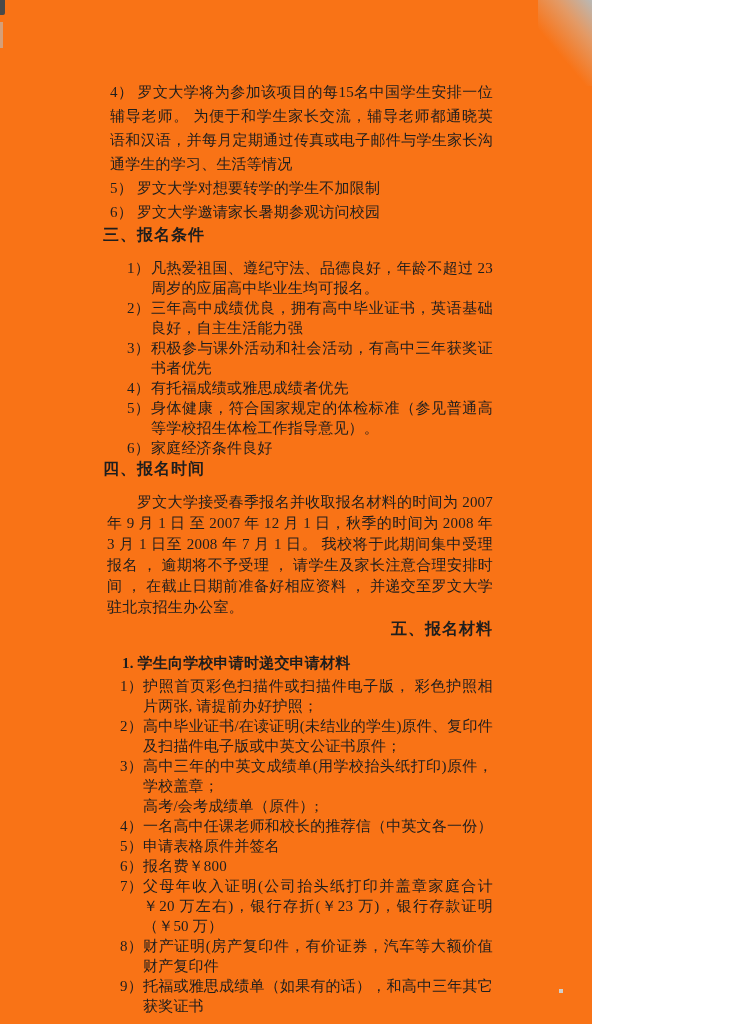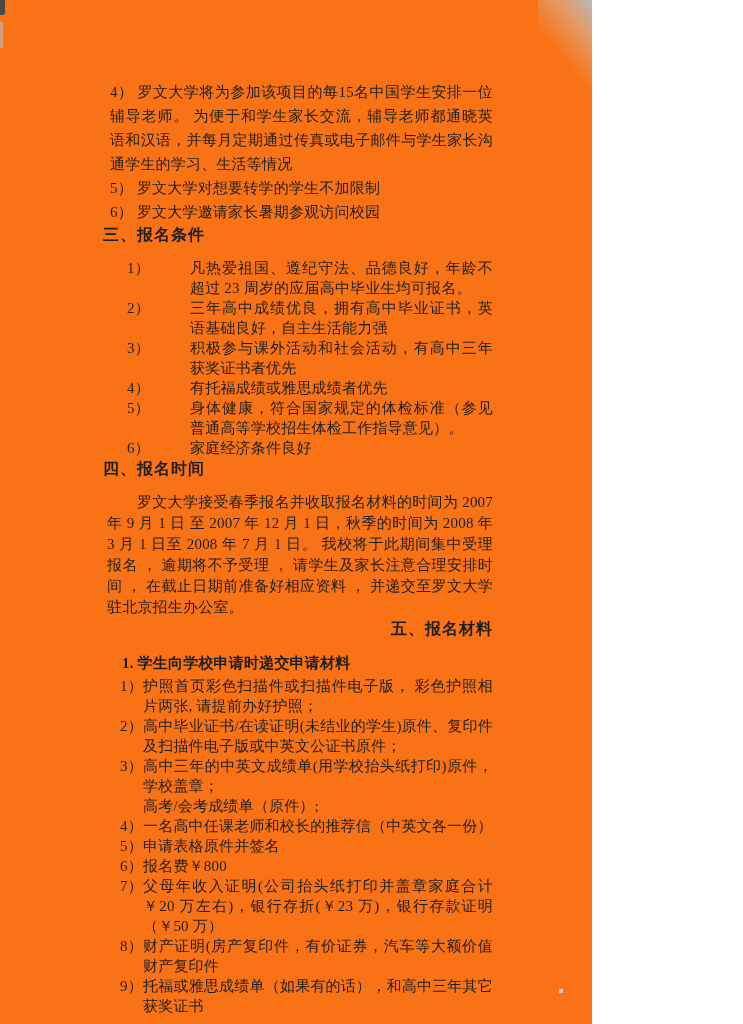--- a/index.html
+++ b/index.html
@@ -51,21 +51,21 @@
     letter-spacing: 1px;
   }
   .h-three { margin-top: 12px; }
   .h-four  { margin-top: 14px; }
   .h-five  { margin-top: 12px; text-align: right; }
   .h-six   { margin-top: 9px; }
 
   .cond-list { margin: 12px 0 0 24px; }
   .cond-item { display: flex; line-height: 20px; }
   .cond-item .num { flex: 0 0 24px; }
-  .cond-item .txt { flex: 1; text-align: justify; margin-left: 39px; }
+  .cond-item .txt { flex: 1; text-align: justify; }
 
   .para {
     margin: 12px 0 0 4px;
     line-height: 21px;
     text-align: justify;
     text-indent: 2em;
   }
 
   .sub-heading {
     margin: 13px 0 0 19px;

